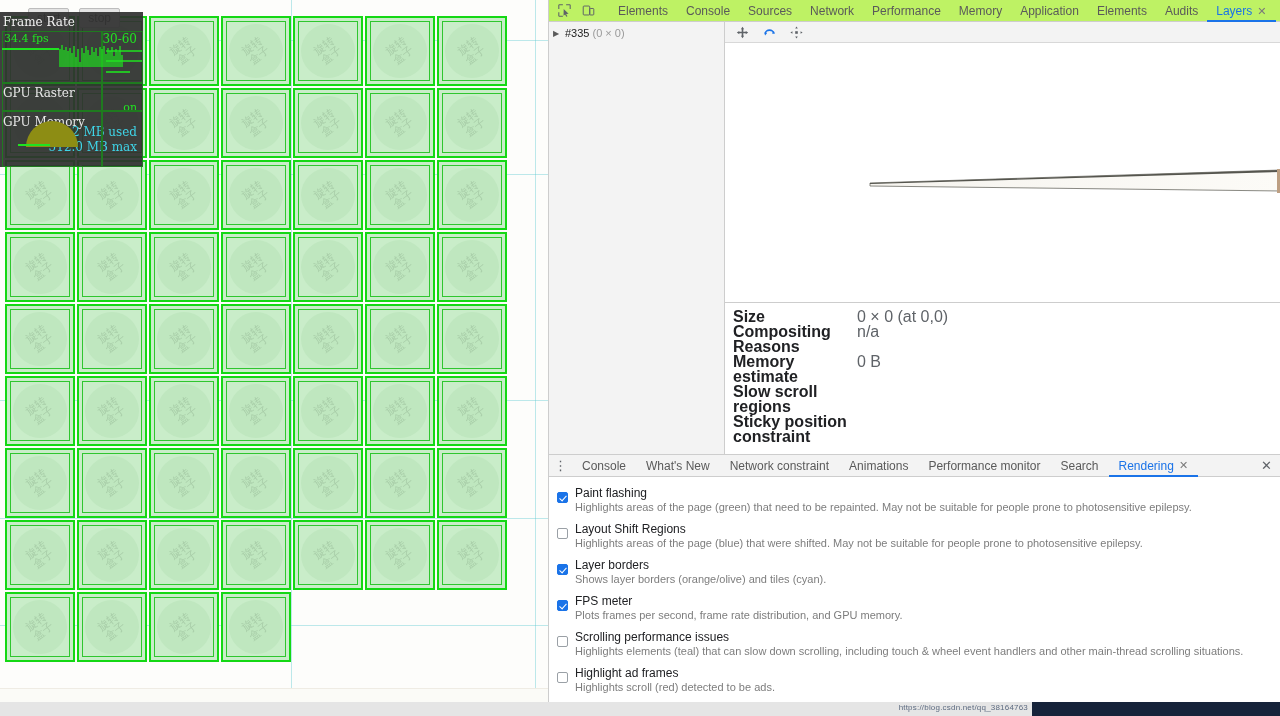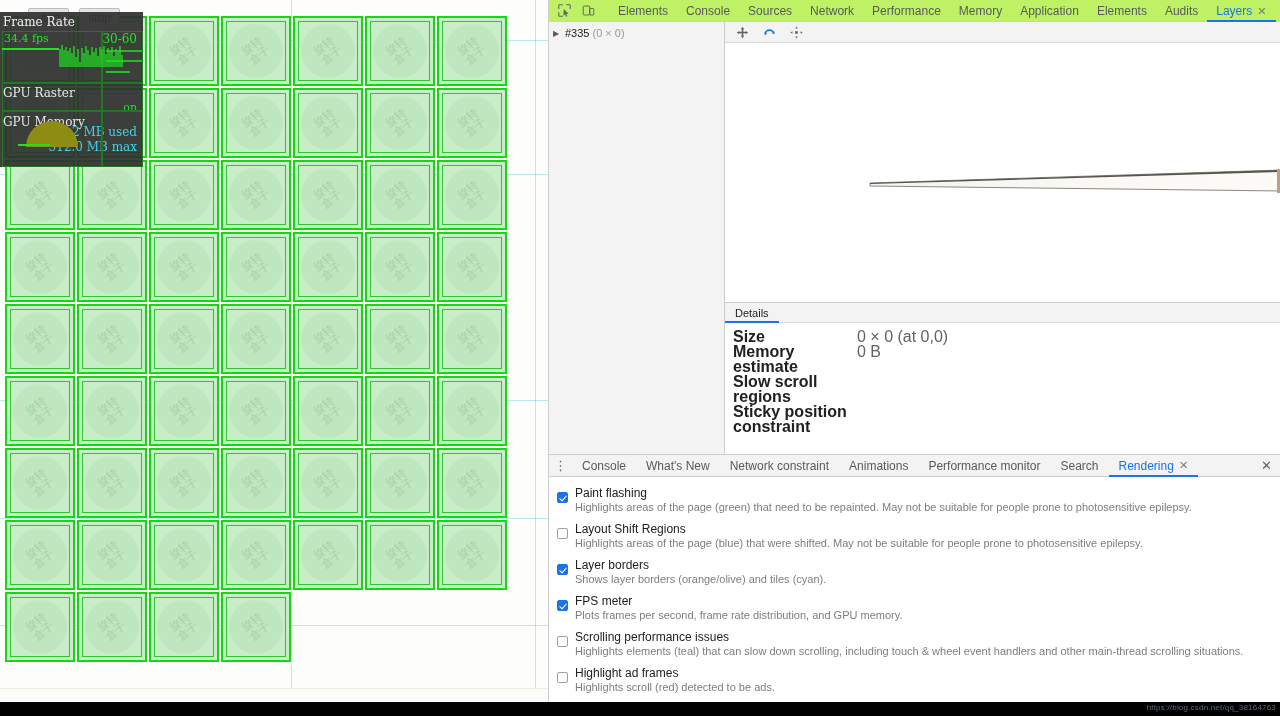--- a/index.html
+++ b/index.html
@@ -189,22 +189,22 @@
   .drawer-tab .tclose { margin-left:5px; font-size:11px; color:#7a7a7a;}
   .drawer-close { margin-left:auto; padding:0 8px; color:#5f6368; font-size:13px;}
   .rendering-body { flex:1; overflow:hidden; padding:9px 8px 0 8px; }
   .render-opt { display:flex; gap:7px; margin-bottom:8px; align-items:flex-start; }
   .render-opt .cb { margin-top:6px; }
   .ro-title { font-size:12px; color:#202124; line-height:14px; }
   .ro-desc { font-size:11px; color:#7d7d7d; line-height:14px; }
 
   
   #bottombar {
-    position:absolute; left:0; top:702px; width:1280px; height:14px;
-    background:#000000;
+    position:absolute; left:0; top:702px; width:1032px; height:14px;
+    background:#e5e5e5;
   }
   .watermark {
     position:absolute; right:4px; top:1px;
     font-size:8px; color:#5d6b80; font-family:"Liberation Sans", sans-serif;
     letter-spacing:.2px;
   }
   .page-bottom-strip {
     position:absolute; left:0; top:688px; width:548px; height:14px;
     background:#fbfbf7; border-top:1px solid #efece4;
   }
@@ -854,27 +854,28 @@
                 <stop offset="1" stop-color="#fcfbf7"></stop>
               </linearGradient>
             </defs>
             <polygon points="145,140 556,127 556,148 145,143" fill="url(#lgrad)" stroke="#6b6b63" stroke-width="0.8"></polygon>
             <polygon points="145,140 556,127 556,129 145,141" fill="#55554e"></polygon>
             <polygon points="552,126 556,126 556,150 552,150" fill="#bd9f82"></polygon>
           </svg>
         </div>
 
         <div class="details-panel">
-          <div class="details-tabbar">
-            <div class="details-tab">Details</div>
-          </div>
           <div class="details-body" id="details-body">
               <div class="det-row">
                 <div class="det-key">Size</div>
                 <div class="det-val">0 × 0 (at 0,0)</div>
+              </div>
+              <div class="det-row">
+                <div class="det-key">Compositing Reasons</div>
+                <div class="det-val">n/a</div>
               </div>
               <div class="det-row">
                 <div class="det-key">Memory estimate</div>
                 <div class="det-val">0 B</div>
               </div>
               <div class="det-row">
                 <div class="det-key">Slow scroll regions</div>
                 <div class="det-val"></div>
               </div>
               <div class="det-row">

